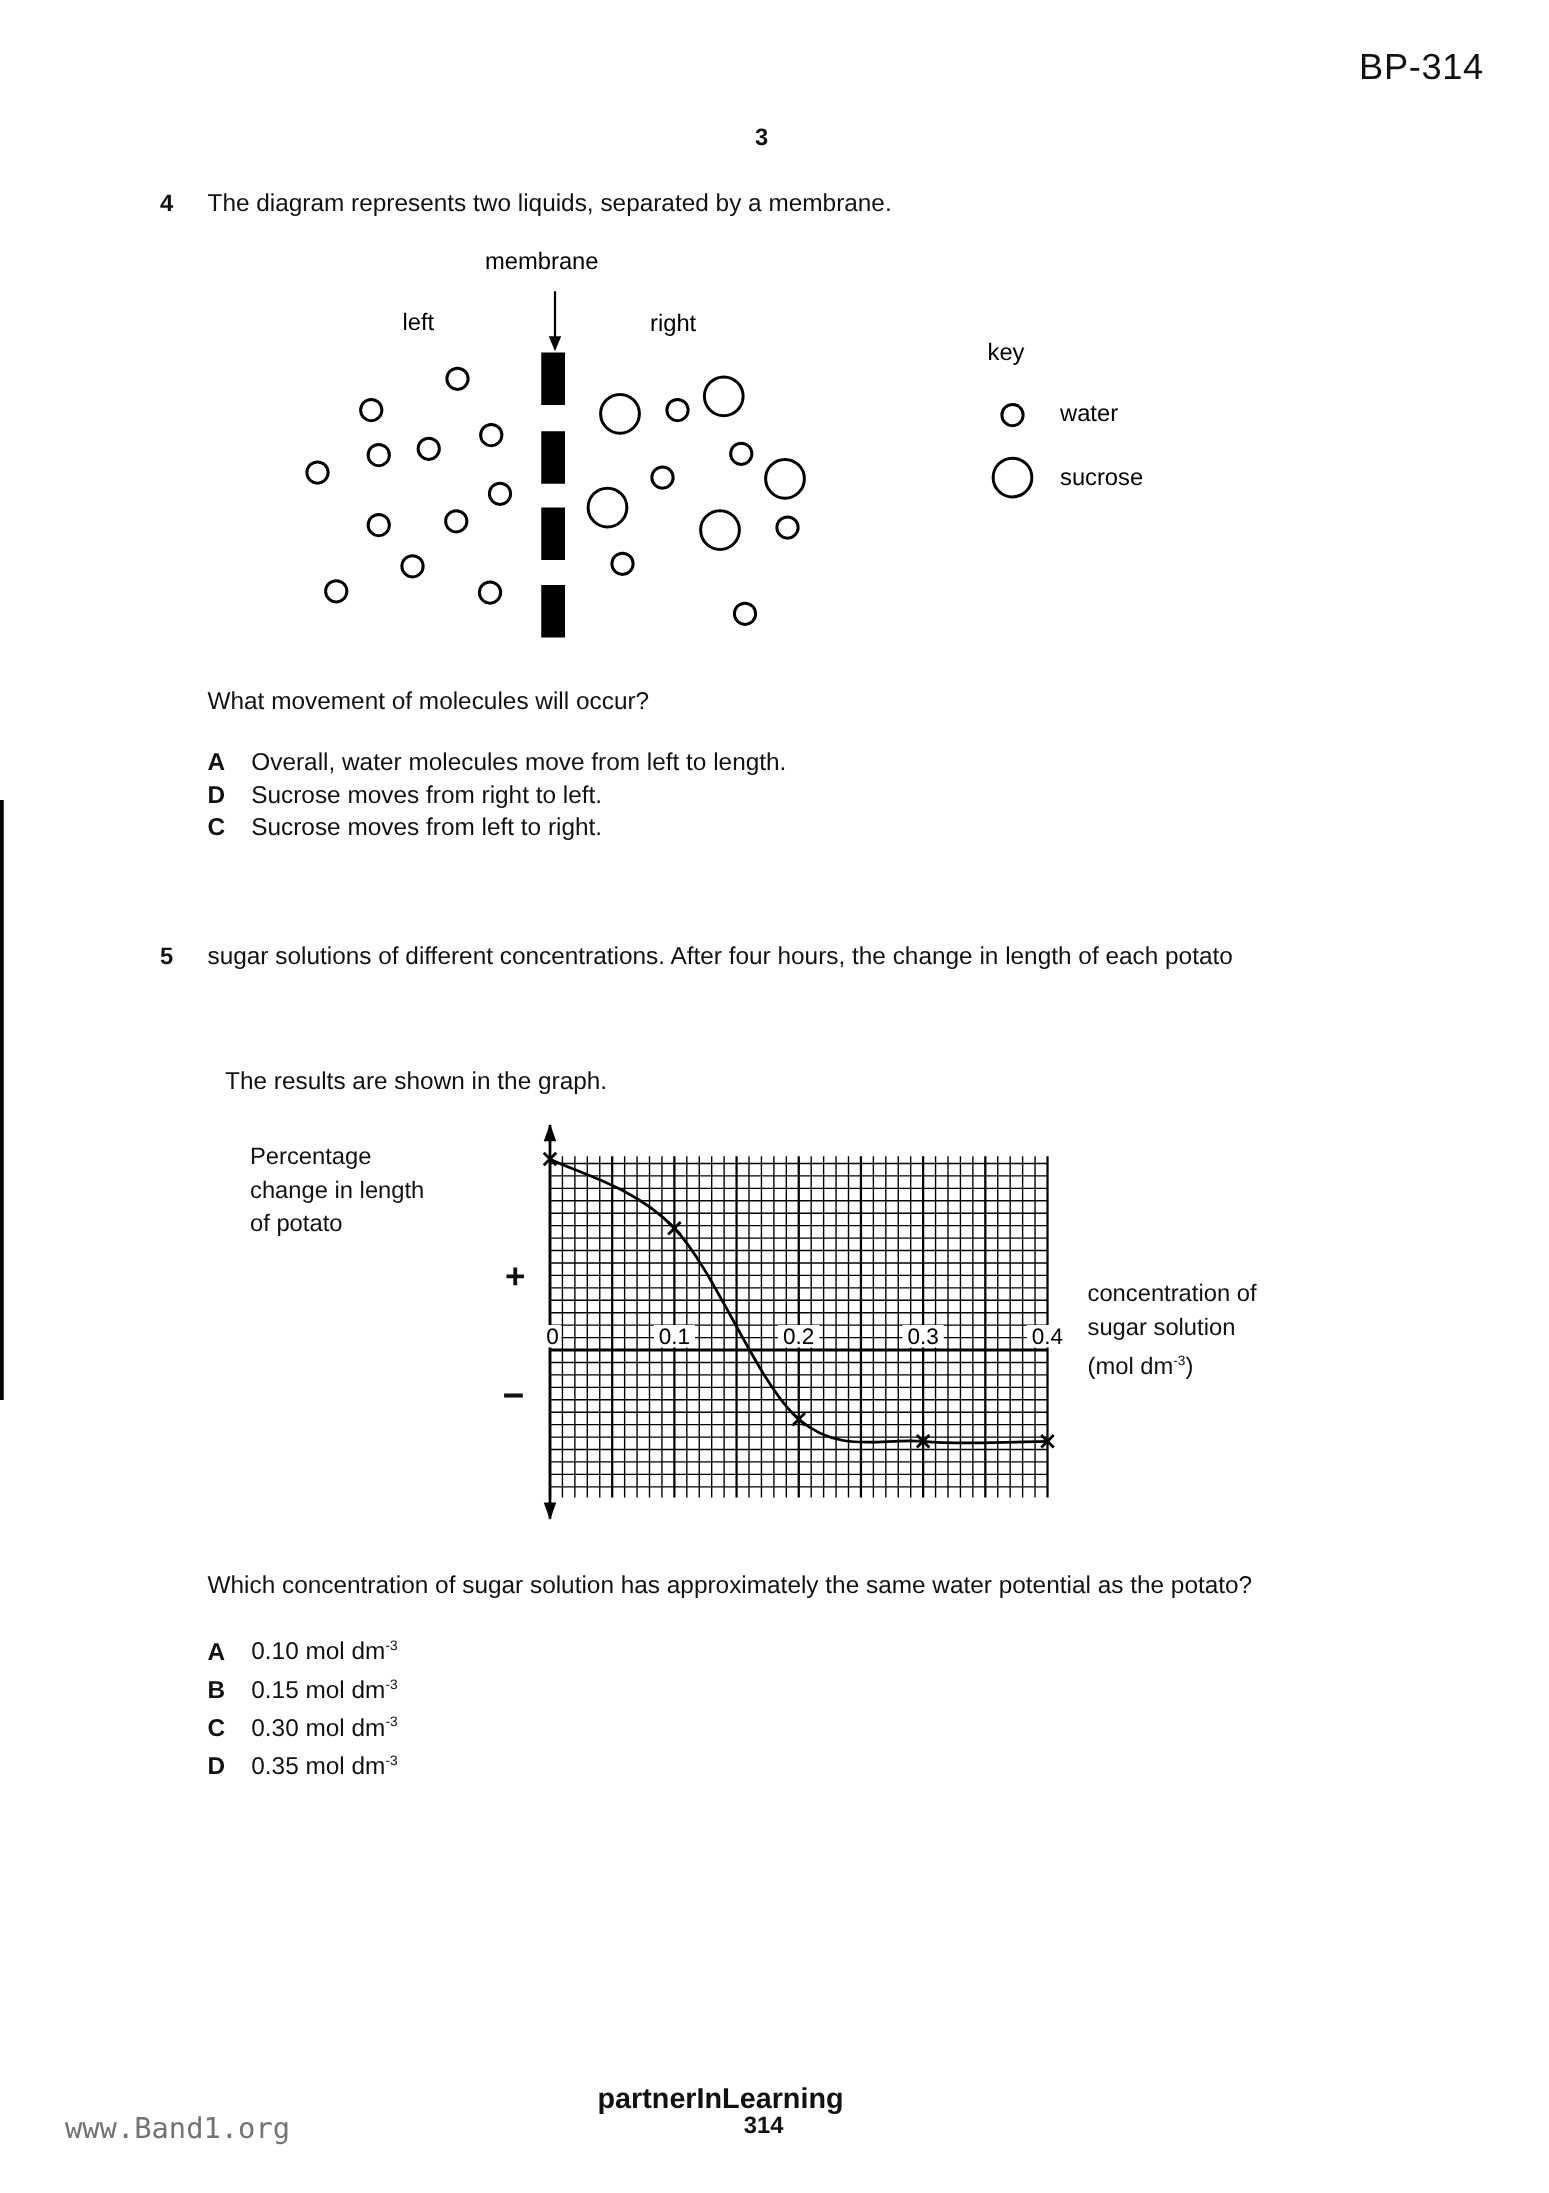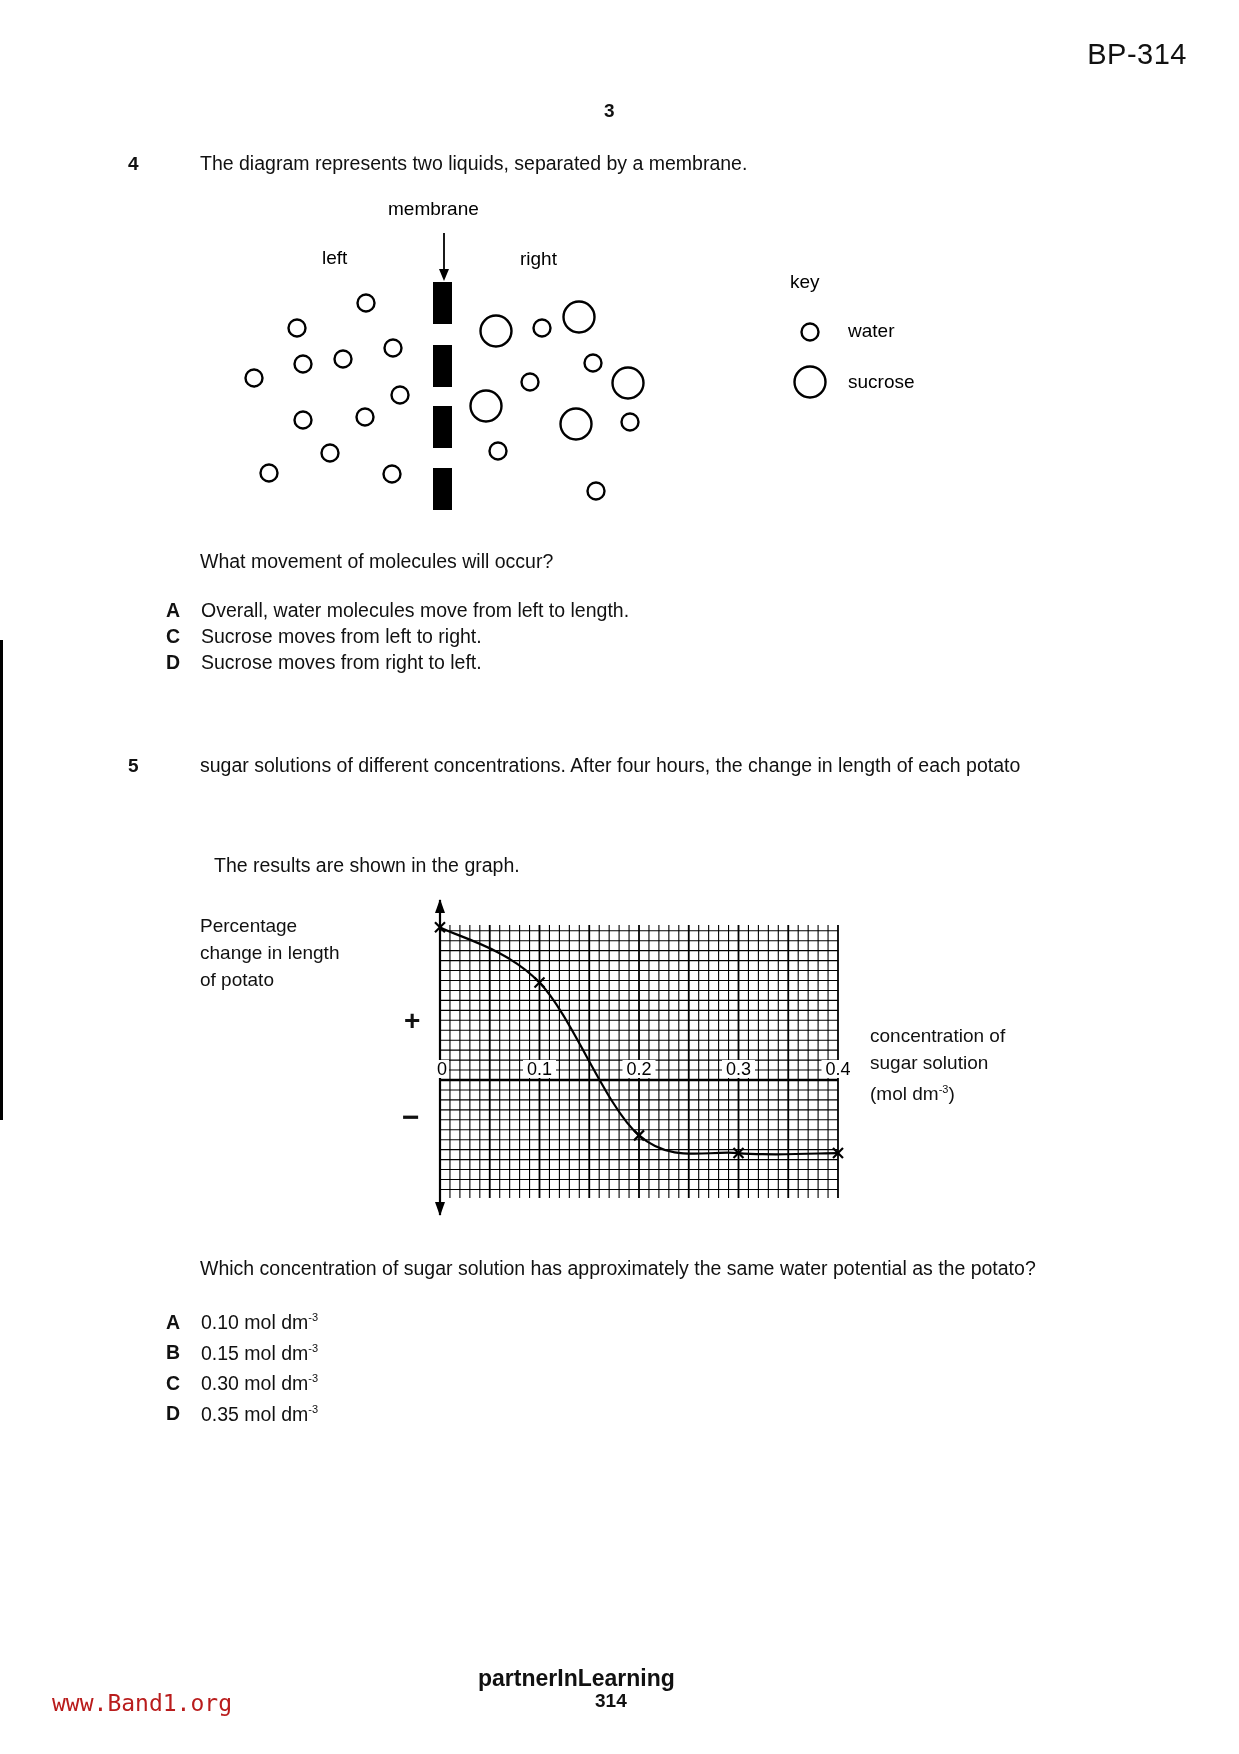--- a/index.html
+++ b/index.html
@@ -4,26 +4,26 @@
 <style>
   html, body { margin: 0; padding: 0; background: #ffffff; }
   body {
     width: 1239px; height: 1754px; position: relative; overflow: hidden;
     font-family: "Liberation Sans", sans-serif; color: #111;
   }
   .abs { position: absolute; }
   .code { right: 52px; top: 38px; font-size: 29px; letter-spacing: 0.5px; }
   .pagenum { left: 604px; top: 100px; font-size: 19px; font-weight: bold; }
   .qnum { font-size: 19px; font-weight: bold; }
-  .qtext { font-size: 19.5px; line-height: 26px; margin-left: 34px; }
+  .qtext { font-size: 19.5px; line-height: 26px; }
   .lbl { font-size: 19px; }
   .opt { font-size: 19.5px; line-height: 26px; }
   .opt .letter { display: inline-block; width: 35px; font-weight: bold; }
   .binding-edge { left: 0; top: 640px; width: 3px; height: 480px; background: #000; }
-  .footer-site { left: 52px; top: 1690px; font-family: "DejaVu Sans Mono", monospace; font-size: 23px; color: #b91c1c; }
+  .footer-site { left: 52px; top: 1690px; font-family: "DejaVu Sans Mono", monospace; font-size: 23px; color: #737373; }
   .footer-brand { left: 478px; top: 1665px; font-size: 23px; font-weight: bold; text-align: center; }
   .footer-page { left: 595px; top: 1690px; font-size: 19px; font-weight: bold; }
   sup { font-size: 11px; }
   svg text { font-family: "Liberation Sans", sans-serif; }
 </style>
 </head>
 <body>
 
 <div class="abs code">BP-314</div>
 <div class="abs pagenum">3</div>
@@ -85,22 +85,22 @@
   <circle cx="580" cy="137" r="8.5" fill="none" stroke="#000" stroke-width="2.4"></circle>
   <text x="618" y="142" font-size="19">water</text>
   <circle cx="580" cy="187" r="15.5" fill="none" stroke="#000" stroke-width="2.4"></circle>
   <text x="618" y="193" font-size="19">sucrose</text>
 </svg>
 
 <div class="abs qtext" style="left:166px; top:548px;">What movement of molecules will occur?</div>
 
 <div class="abs" style="left:166px; top:597px;">
   <div class="opt"><span class="letter">A</span><span>Overall, water molecules move from left to length.</span></div>
+  <div class="opt"><span class="letter">D</span><span>Sucrose moves from right to left.</span></div>
   <div class="opt"><span class="letter">C</span><span>Sucrose moves from left to right.</span></div>
-  <div class="opt"><span class="letter">D</span><span>Sucrose moves from right to left.</span></div>
 </div>
 
 <div class="abs qnum" style="left:128px; top:755px;">5</div>
 <div class="abs qtext" style="left:166px; top:752px;">
   <div>sugar solutions of different concentrations. After four hours, the change in length of each potato</div>
 </div>
 <div class="abs qtext" style="left:180px; top:852px;">The results are shown in the graph.</div>
 
 <div class="abs lbl" style="left:200px; top:912px; width:190px; text-align:left; line-height:27px;">
   <div>Percentage</div>

